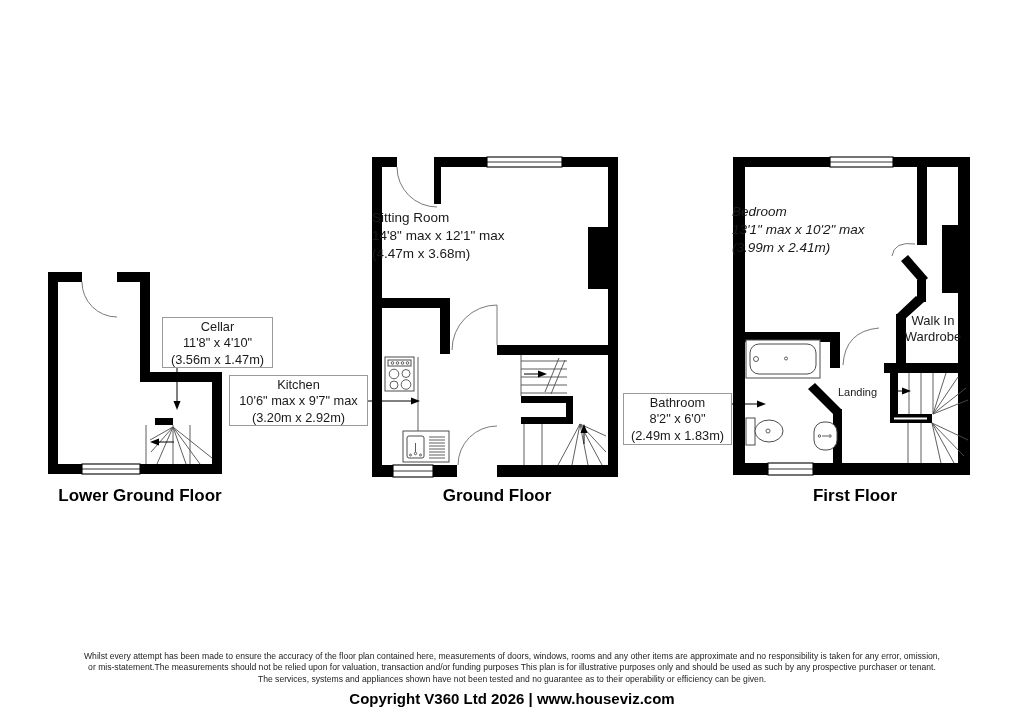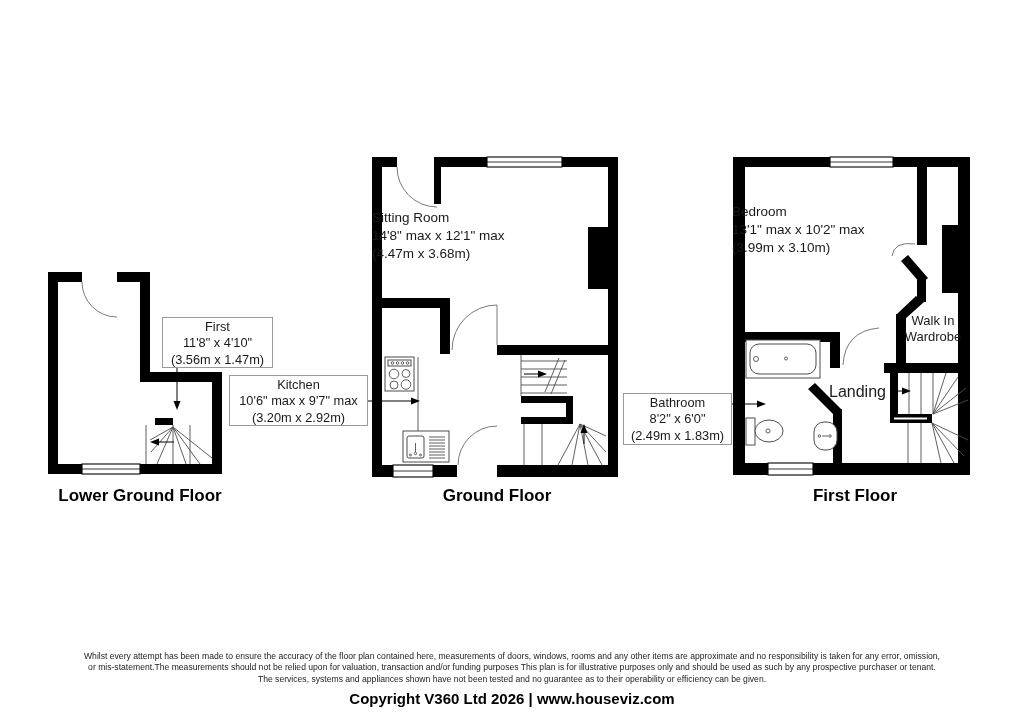--- a/index.html
+++ b/index.html
@@ -232,37 +232,37 @@
       <polygon class="head" points="766,404 757,400.5 757,407.5"></polygon>
     </g>
   </svg>
 
   <div class="room-label" style="left:372px;top:209px;width:240px;">
     <div>Sitting Room</div>
     <div>14'8" max x 12'1" max</div>
     <div>(4.47m x 3.68m)</div>
   </div>
 
-  <div class="room-label" style="left:732px;top:203px;width:182px;">
+  <div class="room-label" style="left:732px;top:203px;width:182px;font-style:italic;">
     <div>Bedroom</div>
     <div>13'1" max x 10'2" max</div>
-    <div>(3.99m x 3.10m)</div>
+    <div>(3.99m x 2.41m)</div>
   </div>
 
   <div class="small-label" style="left:893px;top:313px;width:80px;">
     <div>Walk In</div>
     <div>Wardrobe</div>
   </div>
 
-  <div class="small-label" style="left:815px;top:384px;width:85px;font-size:16px;">
+  <div class="small-label" style="left:815px;top:384px;width:85px;font-size:11px;">
     <div>Landing</div>
   </div>
 
   <div class="dim-box" style="left:162px;top:317px;width:111px;height:51px;">
-    <div>First</div>
+    <div>Cellar</div>
     <div>11'8" x 4'10"</div>
     <div>(3.56m x 1.47m)</div>
   </div>
 
   <div class="dim-box" style="left:229px;top:375px;width:139px;height:51px;">
     <div>Kitchen</div>
     <div>10'6" max x 9'7" max</div>
     <div>(3.20m x 2.92m)</div>
   </div>
 

